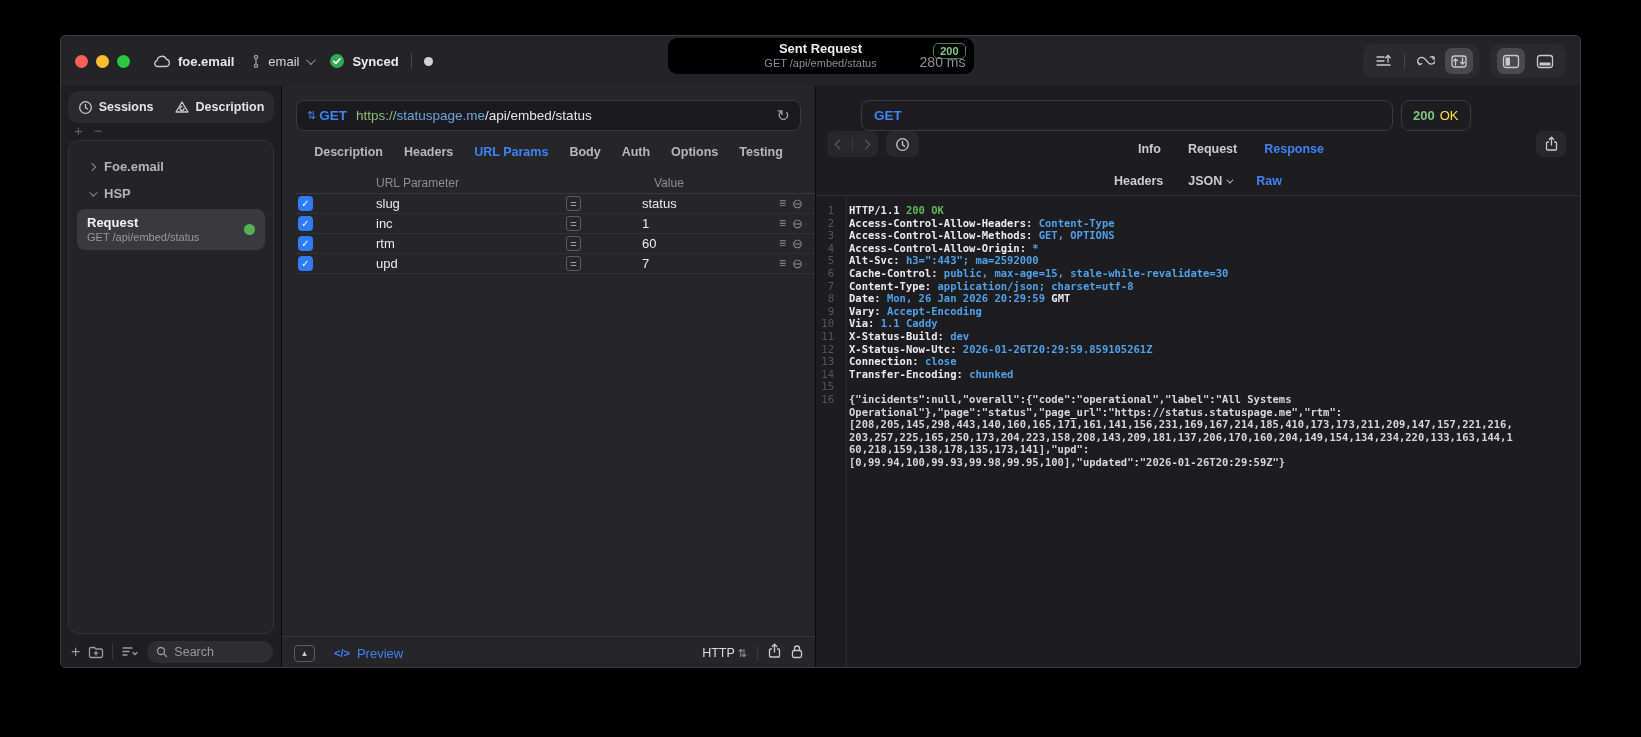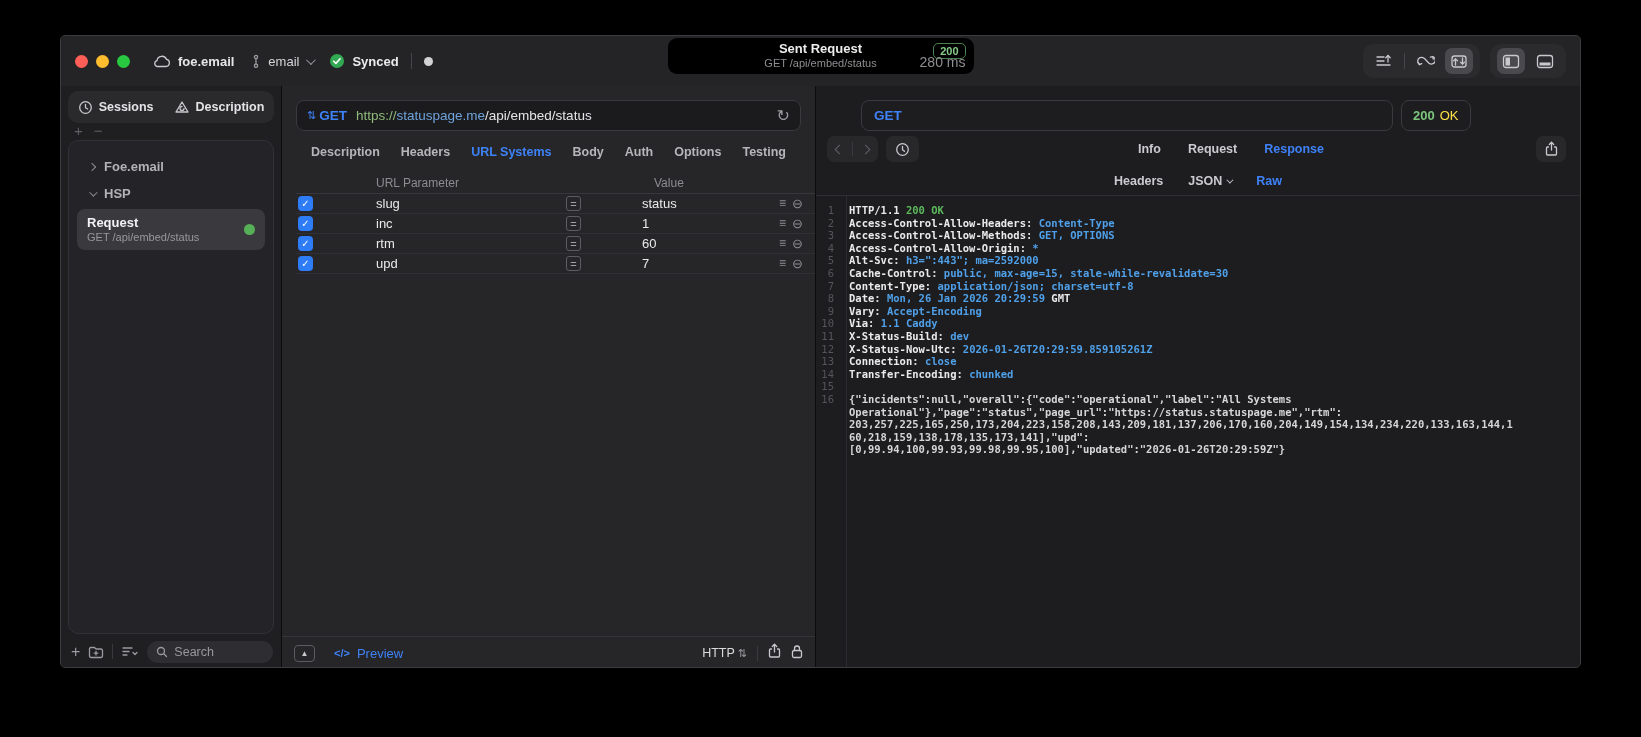--- a/index.html
+++ b/index.html
@@ -98,21 +98,21 @@
 
   
   .viewer { flex:1; background:#1d1d20; display:flex; flex-direction:column; }
   .v-urlrow { display:flex; align-items:center; gap:8px; margin:14px 0 0 45px; }
   .v-urlbox { width:532px; height:31px; border:1px solid #3a3a3e; border-radius:8px;
               display:flex; align-items:center; padding:0 12px; font-size:13.5px; color:#3e82f7; overflow:hidden; white-space:nowrap; }
   .v-urlbox b { font-weight:700; margin-right:7px; }
   .v-status { height:31px; border:1px solid #3a3a3e; border-radius:8px; display:flex; align-items:center; gap:5px; padding:0 11px; font-size:13px; }
   .v-status .sc { color:#7cc57c; font-weight:700; }
   .v-status .st { color:#fde047; }
-  .v-navrow { height:36px; display:flex; align-items:center; padding:0 14px 0 11px; }
+  .v-navrow { height:36px; display:flex; padding:0 14px 0 11px; }
   .nav-pill { height:26px; background:#28282b; border-radius:7px; display:flex; align-items:center; }
   .nav-pill .nseg { width:25px; display:flex; justify-content:center; }
   .nav-pill .chev { width:7px; height:7px; border-color:#606065; }
   .chev.left  { transform:rotate(135deg); }
   .chev.rightn{ transform:rotate(-45deg); }
   .nav-div { width:1px; height:14px; background:#3a3a3e; }
   .clock-pill { width:33px; height:26px; background:#28282b; border-radius:7px; margin-left:8px; display:flex; align-items:center; justify-content:center; }
   .v-spacer { flex:1; }
   .v-tabs { display:flex; gap:27px; font-size:12.5px; color:#cbcbcf; font-weight:600; }
   .v-gap { width:212px; }
@@ -303,21 +303,21 @@
           <span class="reload">↻</span>
         </div>
         <div class="editor-tabs">
             <span class="tab">
               <span>Description</span>
             </span>
             <span class="tab">
               <span>Headers</span>
             </span>
             <span class="tab active">
-              <span>URL Systems</span>
+              <span>URL Params</span>
             </span>
             <span class="tab">
               <span>Body</span>
             </span>
             <span class="tab">
               <span>Auth</span>
             </span>
             <span class="tab">
               <span>Options</span>
             </span>
@@ -546,20 +546,21 @@
             <div class="cl">
               <span class="ln">16</span>
               <span class="lc"><span class="c-p">{"incidents":null,"overall":{"code":"operational","label":"All Systems</span></span>
             </div>
             <div class="cl">
               <span class="ln"></span>
               <span class="lc"><span class="c-p">Operational"},"page":"status","page_url":"https://status.statuspage.me","rtm":</span></span>
             </div>
             <div class="cl">
               <span class="ln"></span>
+              <span class="lc"><span class="c-p">[208,205,145,298,443,140,160,165,171,161,141,156,231,169,167,214,185,410,173,173,211,209,147,157,221,216,</span></span>
             </div>
             <div class="cl">
               <span class="ln"></span>
               <span class="lc"><span class="c-p">203,257,225,165,250,173,204,223,158,208,143,209,181,137,206,170,160,204,149,154,134,234,220,133,163,144,1</span></span>
             </div>
             <div class="cl">
               <span class="ln"></span>
               <span class="lc"><span class="c-p">60,218,159,138,178,135,173,141],"upd":</span></span>
             </div>
             <div class="cl">

